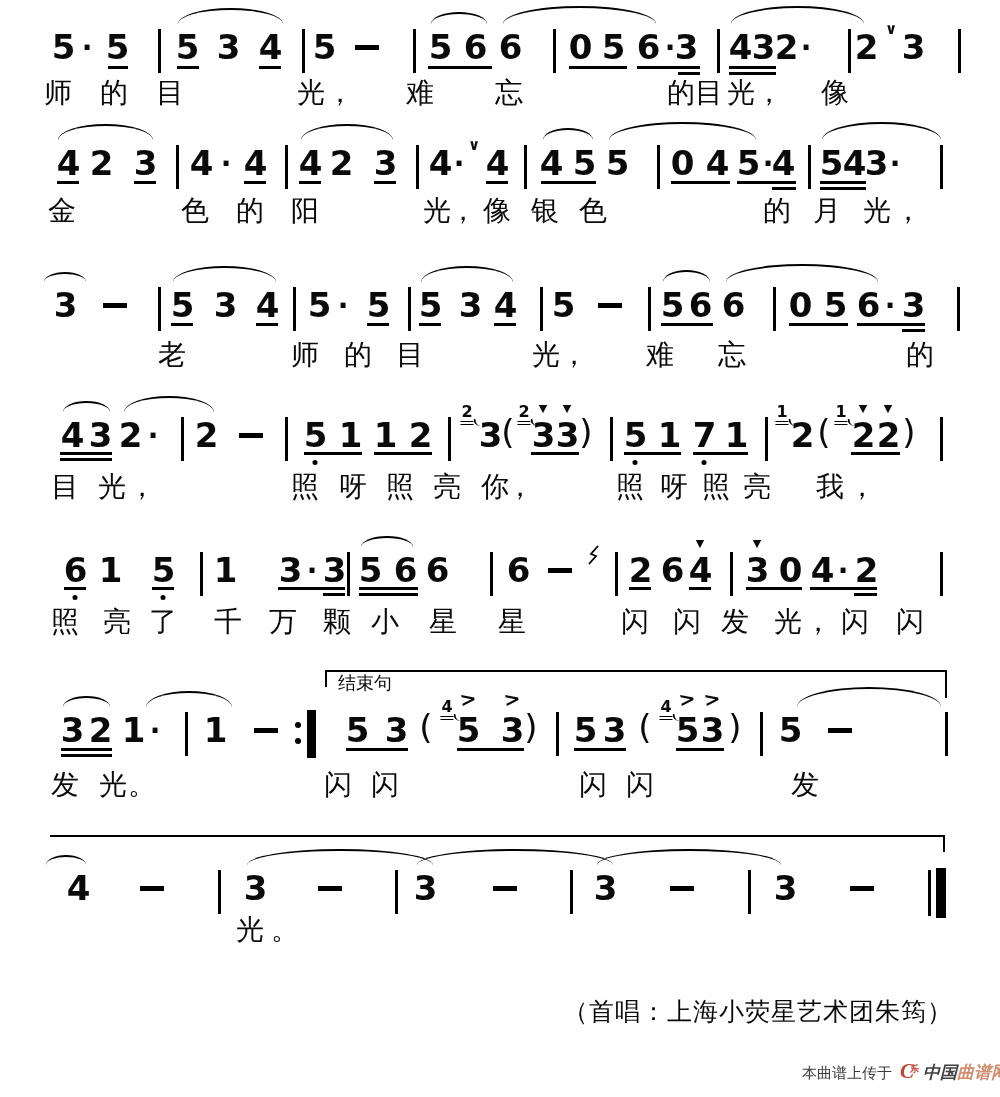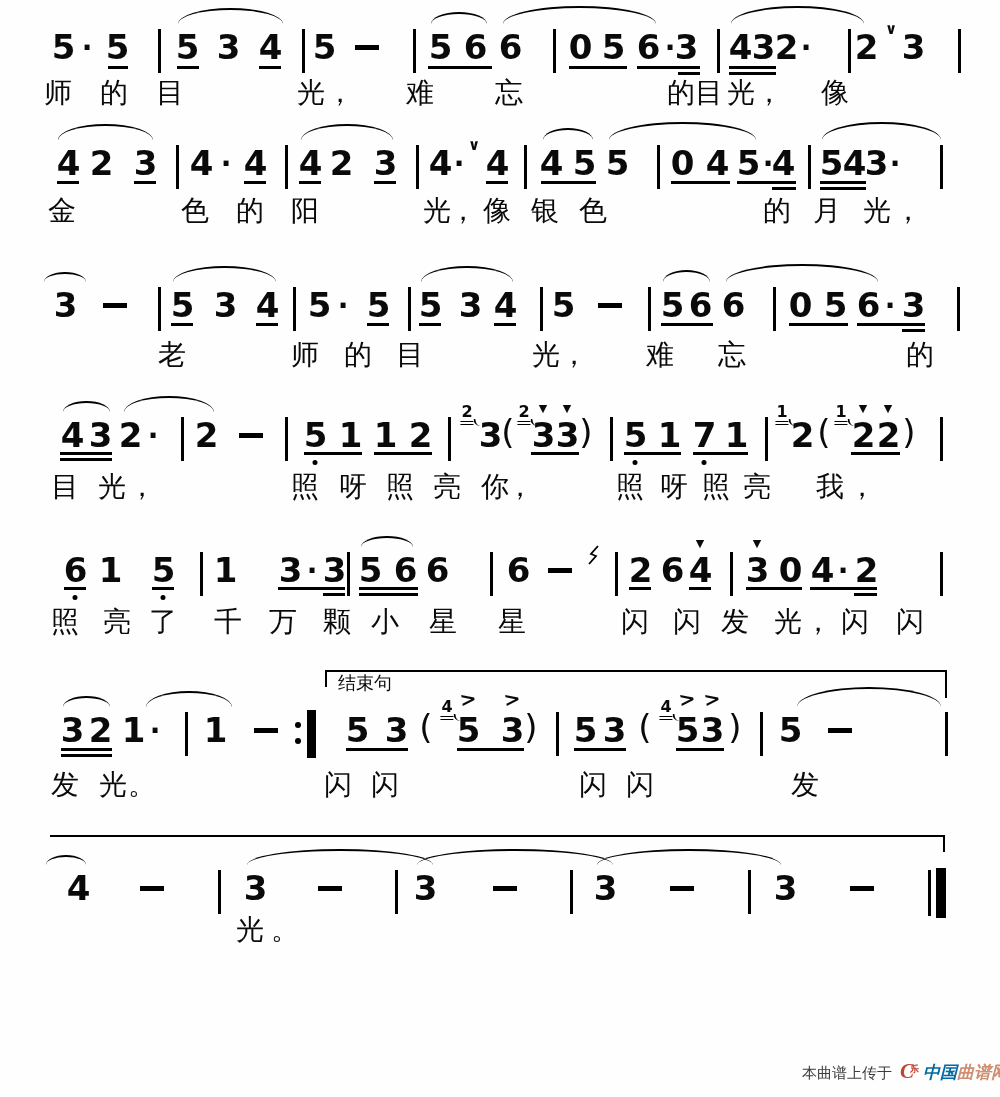--- a/index.html
+++ b/index.html
@@ -26,21 +26,21 @@
   .fthin{width:2.5px;height:46px;background:#000;}
   .fthick{width:10px;height:50px;background:#000;}
   .lyr{font:28px/1.05 "Liberation Serif",serif;transform:translateX(-50%);white-space:nowrap;}
   .bkline{height:2px;background:#000;}
   .bkhook{width:2px;background:#000;}
   .endlabel{font:18px/1 "Liberation Serif",serif;white-space:nowrap;background:#fefefe;padding:0 3px;}
   .credit{position:absolute;left:563px;top:997px;font:25px/1.2 "Liberation Serif",serif;letter-spacing:1px;white-space:nowrap;}
   .wm{position:absolute;left:802px;top:1061px;font:15px/1.4 "Liberation Serif",serif;color:#3c3c3c;white-space:nowrap;}
   .wm .c{font:italic 700 21px/1 "Liberation Serif",serif;color:#c0452f;margin-left:8px;}
   .wm .ci{font:700 9px/1 "Liberation Serif",serif;color:#c0452f;position:relative;top:-6px;left:-4px;}
-  .wm .t1{font:italic 700 17px/1 "Liberation Serif",serif;color:#0369a1;}
+  .wm .t1{font:italic 700 17px/1 "Liberation Serif",serif;color:#404040;}
   .wm .t2{font:italic 700 17px/1 "Liberation Serif",serif;color:#cf8f70;}
 </style>
 </head>
 <body>
 
 <div id="page">
   <div id="score">
       <span class="note" style="left: 63px; top: 30px;">5</span>
       <span class="dota" style="left: 87px; top: 34px;">·</span>
       <span class="note" style="left: 117px; top: 30px;">5</span>
@@ -408,16 +408,17 @@
       <span class="fthick" style="left: 936px; top: 868px;"></span>
       <span class="slur" style="left: 46px; top: 855px; width: 40px; height: 8px;"></span>
       <span class="slur" style="left: 247px; top: 849px; width: 186px; height: 14px;"></span>
       <span class="slur" style="left: 417px; top: 849px; width: 196px; height: 14px;"></span>
       <span class="slur" style="left: 597px; top: 849px; width: 184px; height: 14px;"></span>
       <span class="bkline" style="left: 50px; top: 835px; width: 895px;"></span>
       <span class="bkhook" style="left: 943px; top: 835px; height: 17px;"></span>
       <span class="lyr" style="left: 250px; top: 915px;">光</span>
       <span class="lyr" style="left: 285px; top: 915px;">。</span>
     </div>
+  <div class="credit">（首唱：上海小荧星艺术团朱筠）</div>
   <div class="wm">
     <span>本曲谱上传于</span><span class="c">C</span><span class="ci">乐</span><span class="t1">中国</span><span class="t2">曲谱网</span>
   </div>
 </div>
 
 </body></html>

